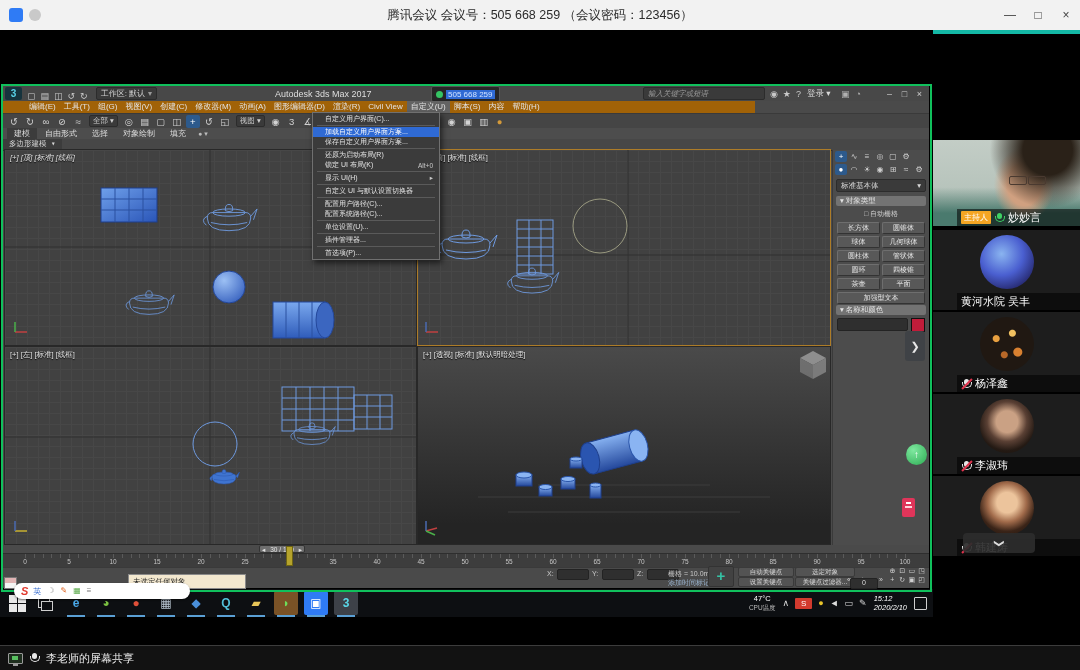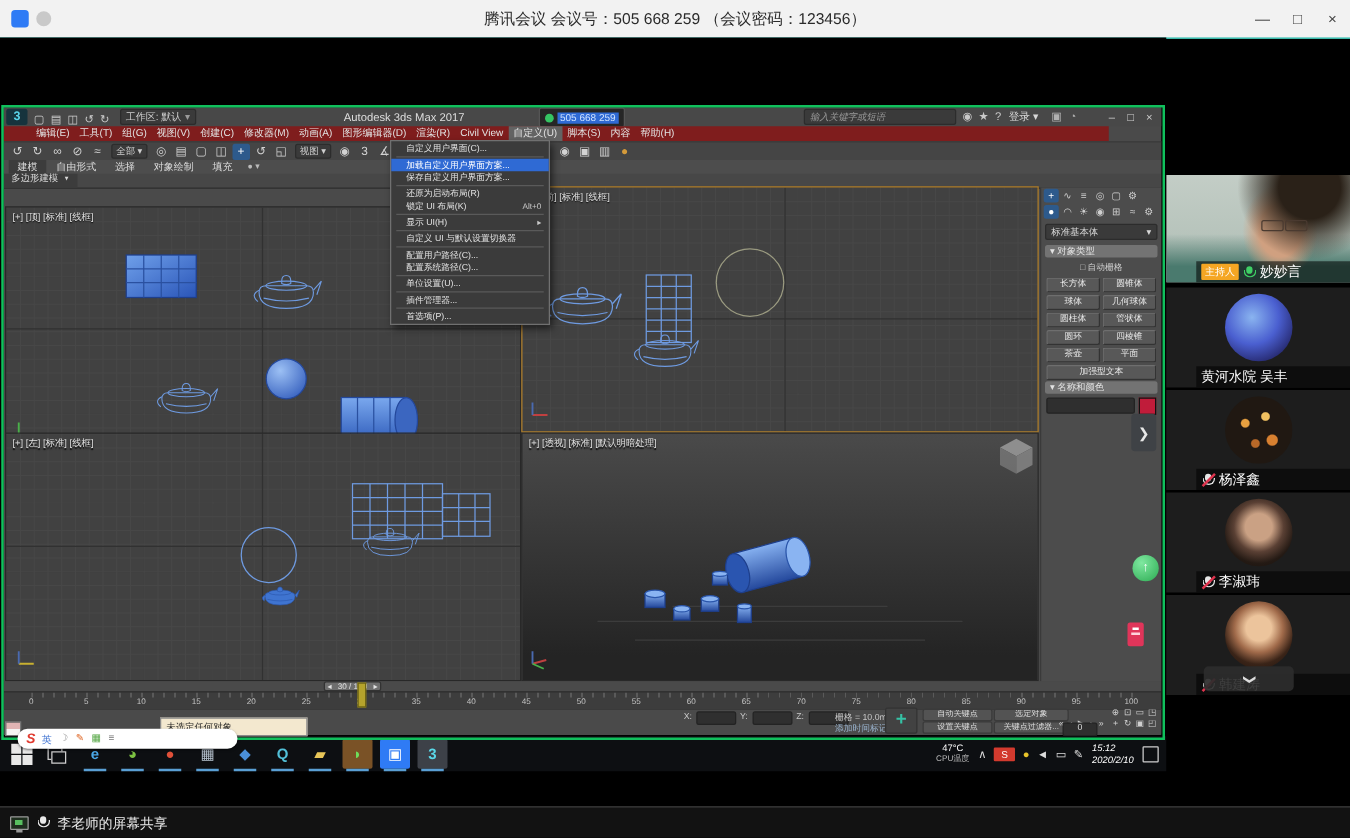--- a/index.html
+++ b/index.html
@@ -1,21 +1,21 @@
 <!DOCTYPE html>
 <html><head>
 <meta charset="utf-8">
 <style>
   html,body{margin:0;padding:0;background:#000;}
   #app{position:relative;width:1080px;height:670px;overflow:hidden;background:#000;
        font-family:"Liberation Sans","DejaVu Sans",sans-serif;-webkit-font-smoothing:antialiased;}
   .abs{position:absolute;}
 
   
-  .titlebar{left:0;top:0;width:1080px;height:30px;background:#f2f2f2;border-bottom:1px solid #14b8a6;
+  .titlebar{left:0;top:0;width:1080px;height:30px;background:#f2f2f2;border-bottom:4px solid #14b8a6;
             display:flex;align-items:center;}
   .tb-title{position:absolute;left:0;right:0;text-align:center;font-size:12.5px;color:#2b2b2b;}
   .tb-left{display:flex;align-items:center;gap:6px;padding-left:9px;z-index:2;}
   .tb-logo{width:14px;height:14px;border-radius:3px;background:#2f7bf5;}
   .tb-mini{width:12px;height:12px;border-radius:50%;background:#c9c9c9;}
   .tb-ctrls{position:absolute;right:0;top:0;height:30px;display:flex;z-index:2;}
   .tb-ctrls span{width:28px;height:30px;display:flex;align-items:center;justify-content:center;
                  color:#444;font-size:12px;cursor:default;}
 
   
@@ -37,21 +37,21 @@
   .share-pill i{width:7px;height:7px;border-radius:50%;background:#35c463;margin-right:3px;font-style:normal;}
   .share-pill span{font-size:8px;color:#cfe2ff;background:#2f6ad4;padding:0 2px;}
   .max-search{position:absolute;left:640px;width:112px;height:11px;background:#3a3a3a;border:1px solid #2c2c2c;
               color:#9a9a9a;font-size:7.5px;font-style:italic;line-height:11px;padding:0 4px;border-radius:2px;}
   .acct{position:absolute;left:762px;display:flex;align-items:center;gap:6px;color:#b8b8b8;font-size:8.5px;}
   .signin{color:#d8d8d8;}
   .helpers{position:absolute;left:838px;display:flex;gap:6px;color:#b0b0b0;font-size:9px;}
   .max-ctrls{position:absolute;right:2px;display:flex;}
   .max-ctrls span{width:15px;text-align:center;color:#cfcfcf;font-size:9px;}
 
-  .max-menubar{left:3px;top:101px;width:884px;height:12px;background:#7f1d1d;display:flex;align-items:center;
+  .max-menubar{left:3px;top:101px;width:752px;height:12px;background:#a16207;display:flex;align-items:center;
                padding-left:22px;box-sizing:border-box;}
   .mi{font-size:8px;color:#e2e2e2;padding:0 4px;line-height:12px;white-space:nowrap;}
   .mi.open{background:#636363;}
 
   .max-toolbar{left:3px;top:113px;width:926px;height:15px;background:#454545;border-top:1px solid #3a3a3a;
                display:flex;align-items:center;gap:2px;padding-left:4px;box-sizing:border-box;}
   .tbi{width:14px;text-align:center;color:#d2d2d2;font-size:9.5px;line-height:13px;}
   .tbi.hl{background:#2d5a8c;border-radius:2px;color:#fff;}
   .tdd{background:#3a3a3a;border:1px solid #2c2c2c;color:#cfcfcf;font-size:7.5px;height:10px;line-height:10px;
        padding:0 3px;border-radius:2px;margin:0 2px;}
@@ -338,21 +338,21 @@
         <path d="M14 16 Q8 16 8 22 Q8 36 32 36 Q56 36 56 22 Q56 16 50 16 Z"></path>
         <ellipse cx="32" cy="16" rx="18" ry="4"></ellipse>
         <path d="M28 12 Q28 7 32 7 Q36 7 36 12 L36 14 Q32 16 28 14 Z"></path>
         <path d="M56 20 L63 12 L59 24"></path>
         <path d="M8 20 Q0 24 7 30"></path>
         <path d="M12 27 Q32 32 52 27"></path>
       </symbol>
     </defs>
   </svg>
 
-  <div class="abs vp vpgrid" style="left:5px;top:166px;width:411px;height:195px;">
+  <div class="abs vp vpgrid" style="left:5px;top:150px;width:411px;height:195px;font-style:italic;">
     <span class="vp-label">[+] [顶] [标准] [线框]</span>
     <svg width="411" height="195">
       <line x1="0" y1="97" x2="411" y2="97" class="axisline"></line>
         <line x1="205" y1="0" x2="205" y2="195" class="axisline"></line>
       <g>
         <rect x="96" y="38" width="56" height="34" fill="url(#gb)" stroke="#1e3f8c"></rect>
         <path d="M110 38 V72 M124 38 V72 M138 38 V72 M96 49 H152 M96 60 H152" stroke="#2a50a0" fill="none"></path>
       </g>
       <use href="#teapot" x="195" y="48" width="58" height="40" class="wire"></use>
       <circle cx="224" cy="137" r="16" fill="url(#gs)" stroke="#24489c"></circle>

